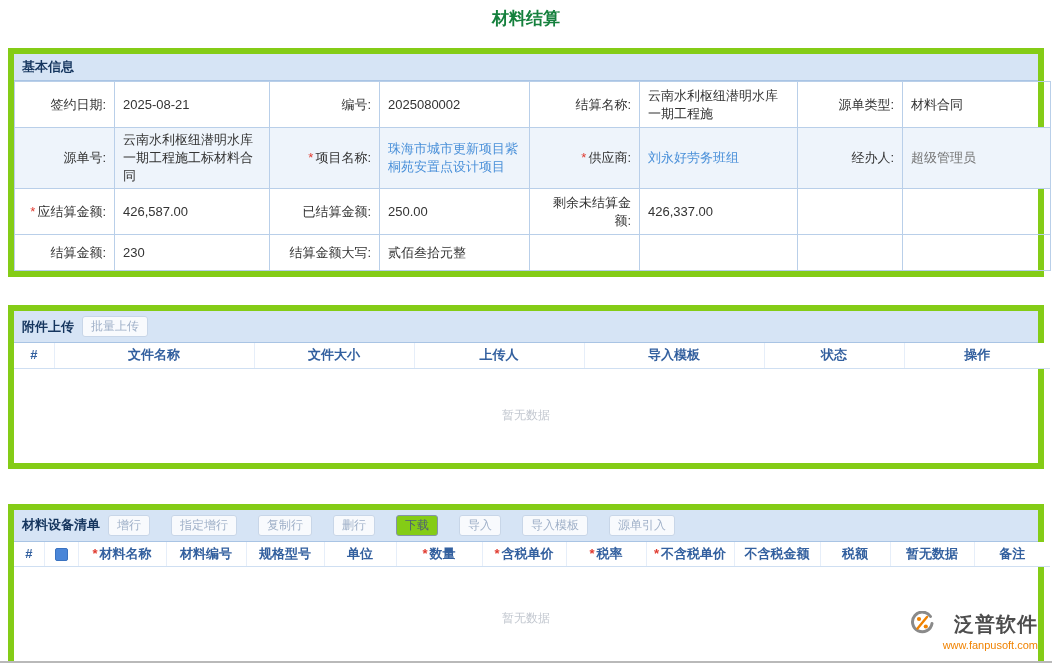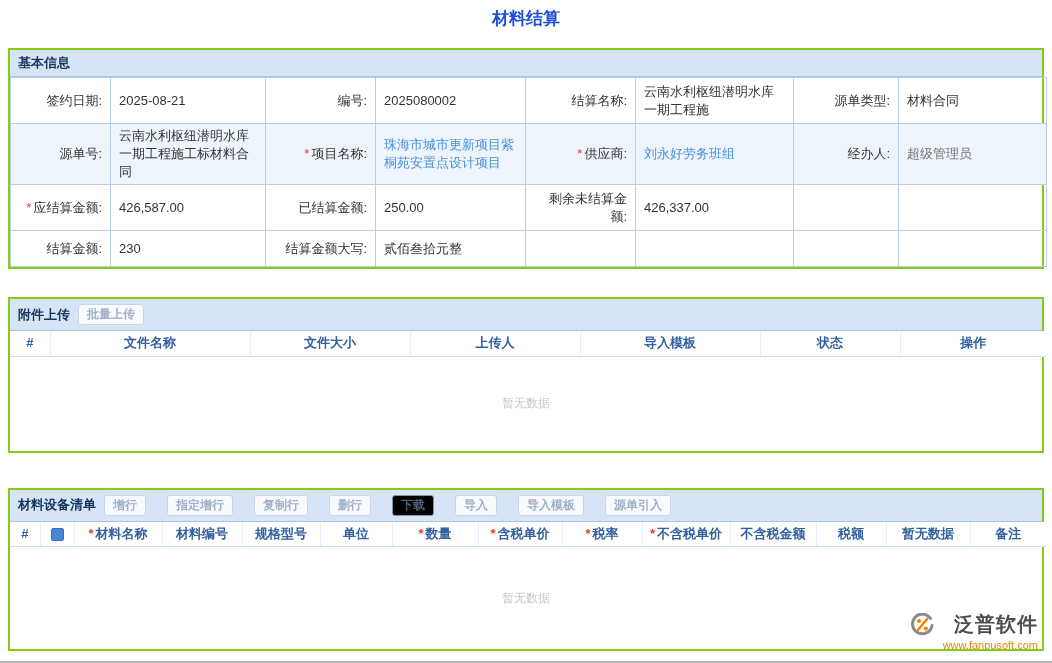--- a/index.html
+++ b/index.html
@@ -4,24 +4,24 @@
 <style>
   * { box-sizing: border-box; }
   html,body { margin:0; padding:0; background:#fff; }
   body { font-family:"Liberation Sans","DejaVu Sans",sans-serif; color:#333; }
   .page {
     position:relative; width:1052px; height:663px;
     padding:8px 8px 0 8px; overflow:hidden;
     border-bottom:2px solid #b9b9b9; background:#fff;
   }
   .page-title {
-    text-align:center; font-size:17px; font-weight:bold; color:#1d4ed8;
+    text-align:center; font-size:17px; font-weight:bold; color:#15803d;
     line-height:22px; margin-bottom:18px;
   }
-  .panel { border:2px solid #84cc16; background:#fff; }
+  .panel { border:6px solid #84cc16; background:#fff; }
   .panel-header {
     background:#d6e4f5; border-bottom:1px solid #a9c4e4;
     padding:5px 8px; font-size:13px; font-weight:bold; color:#15355e;
     display:flex; align-items:center; gap:8px; line-height:16px;
   }
   .panel-header .title { white-space:nowrap; }
 
   
   .kv-table { width:100%; border-collapse:collapse; table-layout:fixed; font-size:13px;padding-left:24px; }
   .kv-table td { border:1px solid #b9cfe9; padding:3px 8px; vertical-align:middle; word-break:break-all; }
@@ -51,36 +51,35 @@
   }
   .empty-attach { height:94px; }
   .empty-material { height:102px; }
 
   
   .btn {
     display:inline-block; padding:2px 8px; font-size:12px; line-height:15px;
     border:1px solid #c8d6e8; border-radius:3px; color:#9fb0c8;
     background:#f8fafd; cursor:pointer; white-space:nowrap;
     font-family:"Liberation Sans","DejaVu Sans",sans-serif;
-    font-weight:bold;
-  }
-  .btn.dark { border-color:#8494aa; color:#4f5f76; background:#000000; }
+  }
+  .btn.dark { border-color:#8494aa; color:#4f5f76; background:#84cc16; }
   .toolbar { display:flex; align-items:center; gap:21px; }
 
   .checkbox {
     display:inline-block; width:13px; height:13px; background:#4a86d8;
     border:1px solid #3a72c0; border-radius:2px; vertical-align:middle; cursor:pointer;
   }
 
   .gap-lg { height:28px; }
   .gap-xl { height:35px; }
 
   
   .brand { position:absolute; right:14px; bottom:10px; text-align:right; }
-  .brand-row { display:flex; align-items:center; justify-content:flex-end; gap:20px; }
+  .brand-row { display:flex; align-items:flex-start; justify-content:flex-end; gap:20px; }
   .brand-icon svg { display:block; }
   .brand-name { font-size:20px; font-weight:bold; color:#4d4d4d; letter-spacing:1px; }
   .brand-url { color:#f08200; font-size:11px; margin-top:1px; }
 </style>
 </head>
 <body>
 
 <div class="page">
 
   <div class="page-title">材料结算</div>

